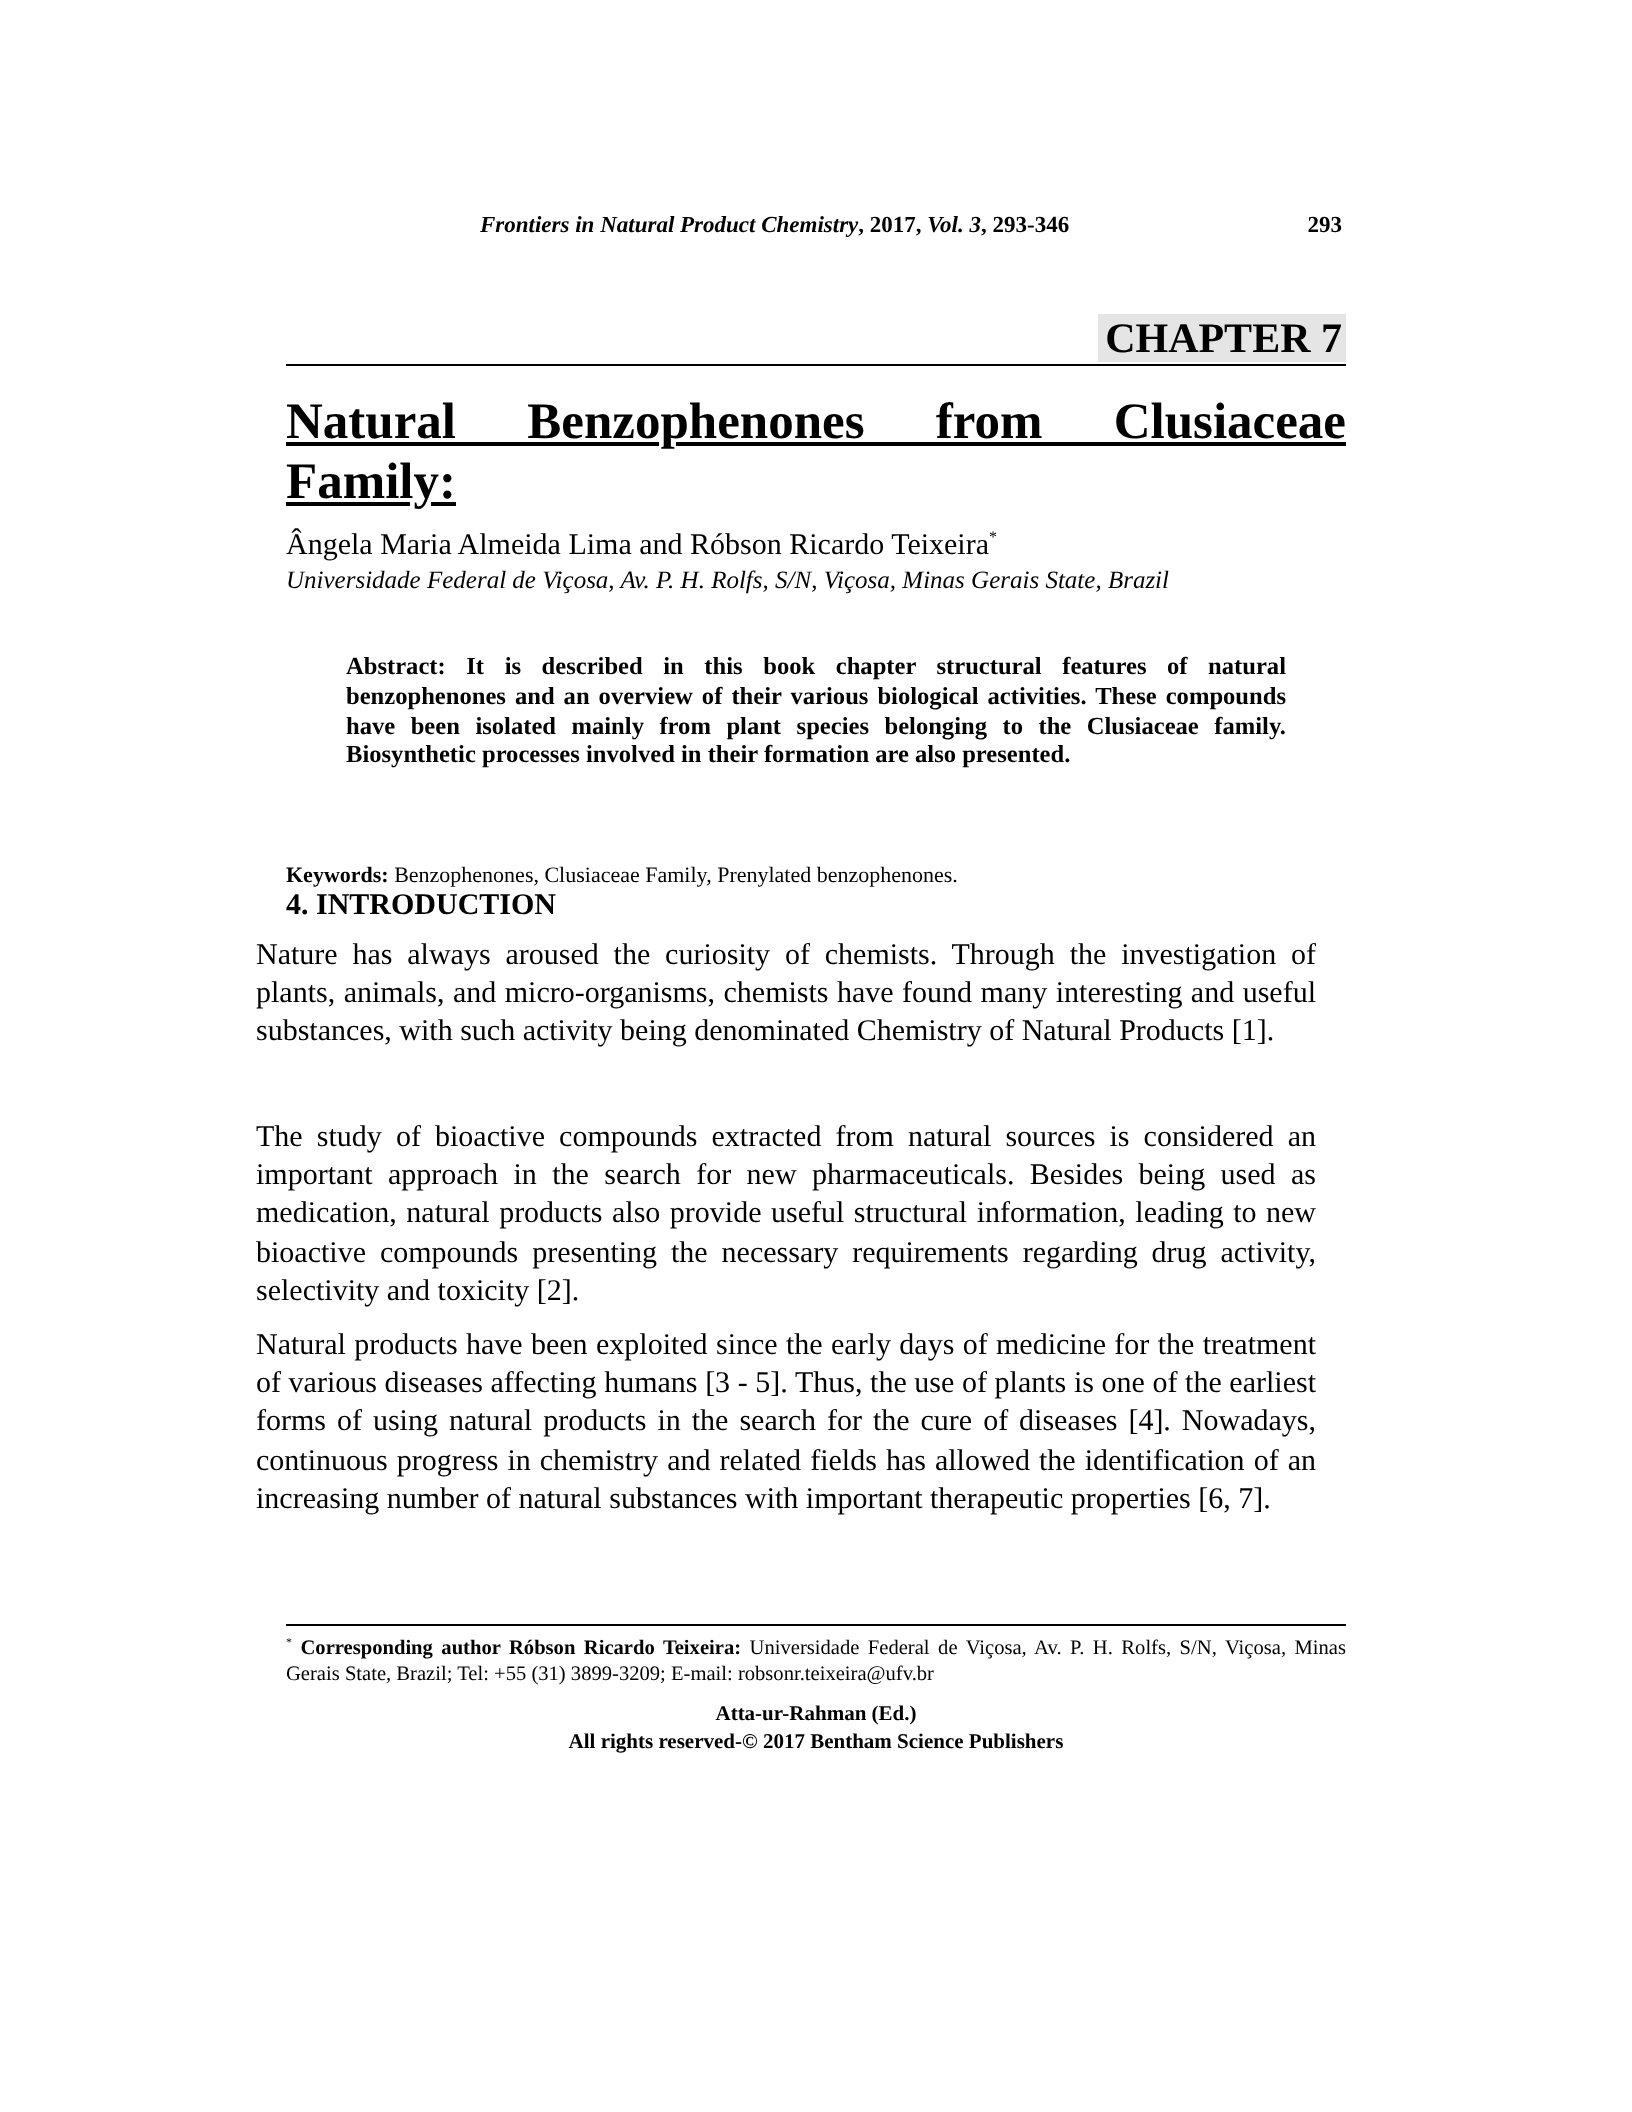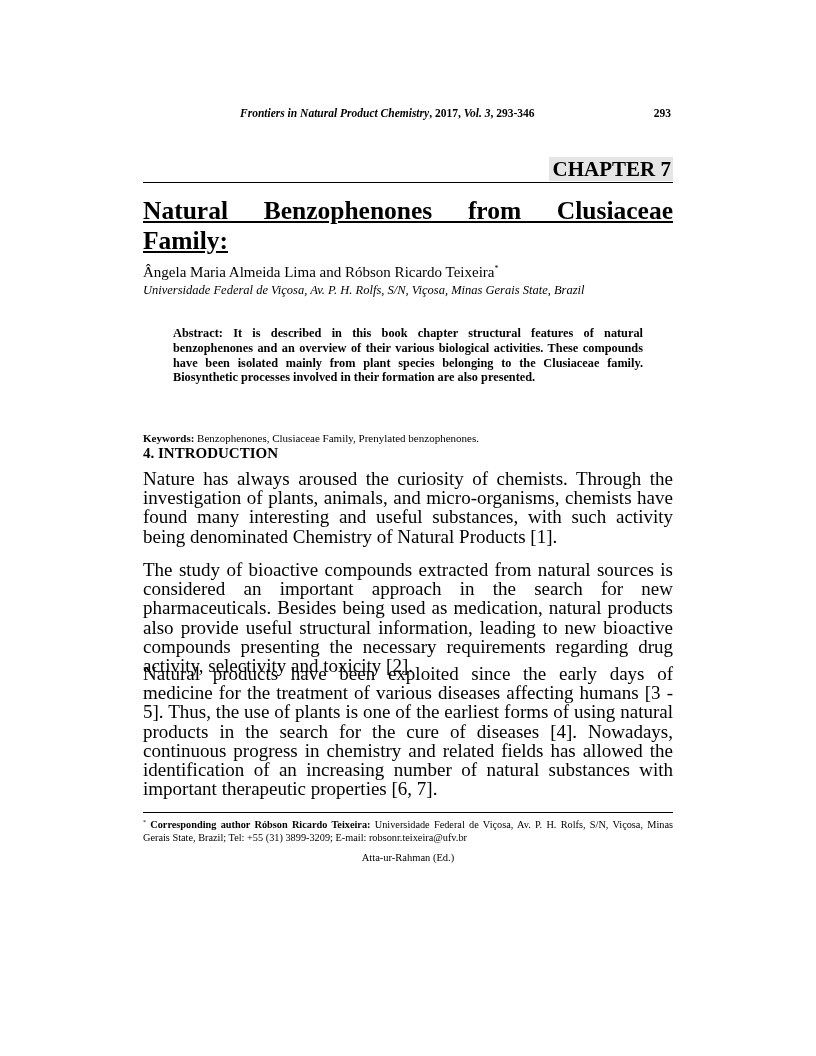--- a/index.html
+++ b/index.html
@@ -11,28 +11,28 @@
   .rule-top { position: absolute; top: 182px; left: 143px; width: 530px; height: 0; border-top: 1px solid #000; }
   .title { position: absolute; top: 196px; left: 143px; width: 530px; font-size: 25.5px; font-weight: bold; line-height: 30px; text-align: justify; text-align-last: left; text-decoration: underline; }
   .title .l1 { display: block; text-align: justify; text-align-last: justify; }
   .authors { position: absolute; top: 260px; left: 143px; width: 530px; font-size: 15px; line-height: 18px; }
   .authors b { font-weight: normal; }
   .authors sup { font-size: 8px; vertical-align: 6px; }
   .affil { position: absolute; top: 282px; left: 143px; width: 530px; font-size: 12.5px; font-style: italic; line-height: 16px; }
   .abstract { position: absolute; top: 326px; left: 173px; width: 470px; font-size: 12.3px; line-height: 14.8px; text-align: justify; font-weight: bold; }
   .keywords { position: absolute; top: 428px; left: 143px; width: 530px; font-size: 11px; line-height: 20px; }
   .section-head { position: absolute; top: 443px; left: 143px; font-size: 15px; font-weight: bold; line-height: 20px; }
-  .para { position: absolute; left: 143px; width: 530px; font-size: 19px; line-height: 19.2px; text-align: justify; }
+  .para { position: absolute; left: 128px; width: 530px; font-size: 15px; line-height: 19.2px; text-align: justify; }
   .p1 { top: 469px; }
   .p2 { top: 560px; }
   .p3 { top: 664px; }
   .rule-foot { position: absolute; top: 812px; left: 143px; width: 530px; border-top: 1px solid #000; }
   .footnote { position: absolute; top: 816px; left: 143px; width: 530px; font-size: 10.3px; line-height: 13px; text-align: justify; }
   .footnote sup { font-size: 6px; vertical-align: 4px; }
-  .publisher { position: absolute; top: 851px; left: 143px; width: 530px; text-align: center; font-size: 10.5px; font-weight: normal; line-height: 13.5px; }
+  .publisher { position: absolute; top: 851px; left: 143px; width: 530px; text-align: center; font-size: 10.5px; font-weight: bold; line-height: 13.5px; }
 </style>
 </head>
 <body>
 
 <div class="running-head">
   <span class="journal"><i>Frontiers in Natural Product Chemistry</i><span>, 2017, </span><i>Vol. 3</i><span>, 293-346</span></span>
   <span class="pageno">293</span>
 </div>
 
 <div class="chapter-label">CHAPTER 7</div>
@@ -62,13 +62,14 @@
 <p class="para p2" style="margin:0;">The study of bioactive compounds extracted from natural sources is considered an important approach in the search for new pharmaceuticals. Besides being used as medication, natural products also provide useful structural information, leading to new bioactive compounds presenting the necessary requirements regarding drug activity, selectivity and toxicity [2].</p>
 <p class="para p3" style="margin:0;">Natural products have been exploited since the early days of medicine for the treatment of various diseases affecting humans [3 - 5]. Thus, the use of plants is one of the earliest forms of using natural products in the search for the cure of diseases [4]. Nowadays, continuous progress in chemistry and related fields has allowed the identification of an increasing number of natural substances with important therapeutic properties [6, 7].</p>
 
 <div class="rule-foot"></div>
 <div class="footnote">
   <sup>*</sup><b> Corresponding author Róbson Ricardo Teixeira:</b><span> Universidade Federal de Viçosa, Av. P. H. Rolfs, S/N, Viçosa, Minas Gerais State, Brazil; Tel: +55 (31) 3899-3209; E-mail: robsonr.teixeira@ufv.br</span>
 </div>
 
 <div class="publisher">
   <div>Atta-ur-Rahman (Ed.)</div>
+  <div>All rights reserved-© 2017 Bentham Science Publishers</div>
 </div>
 
 </body></html>

